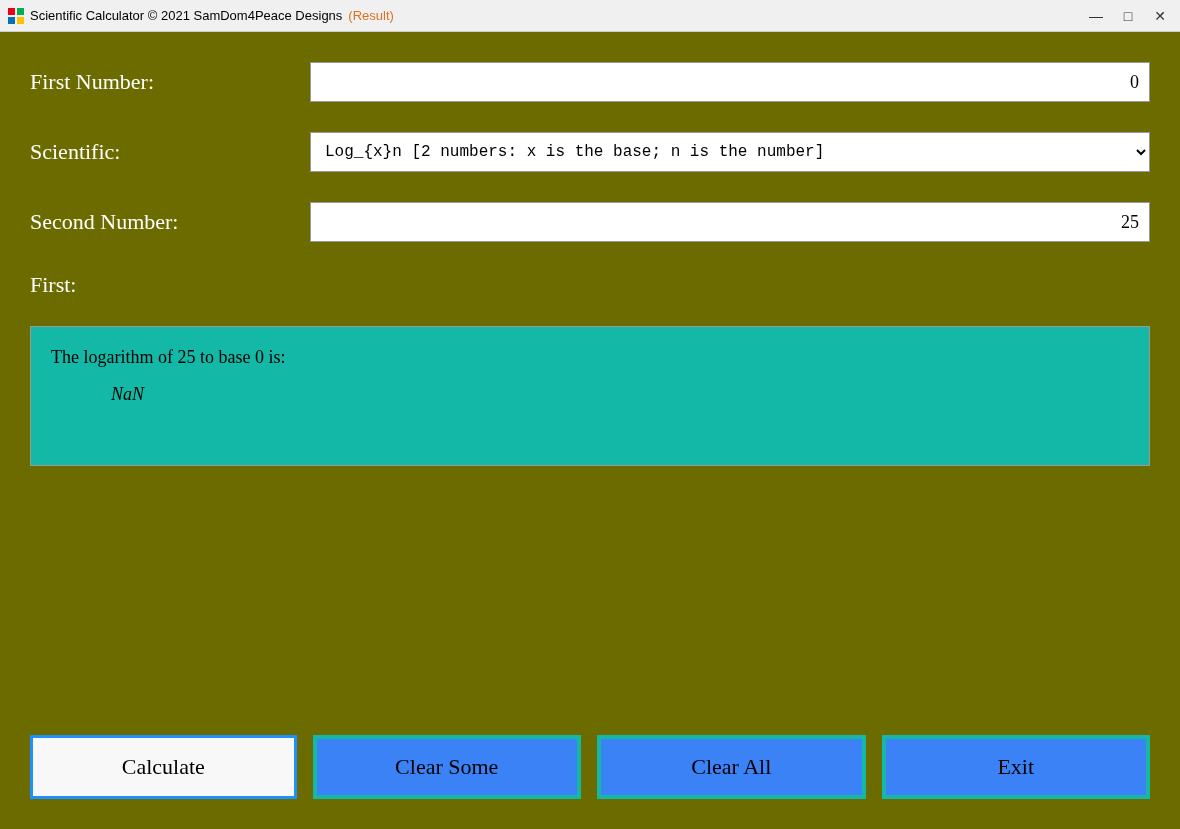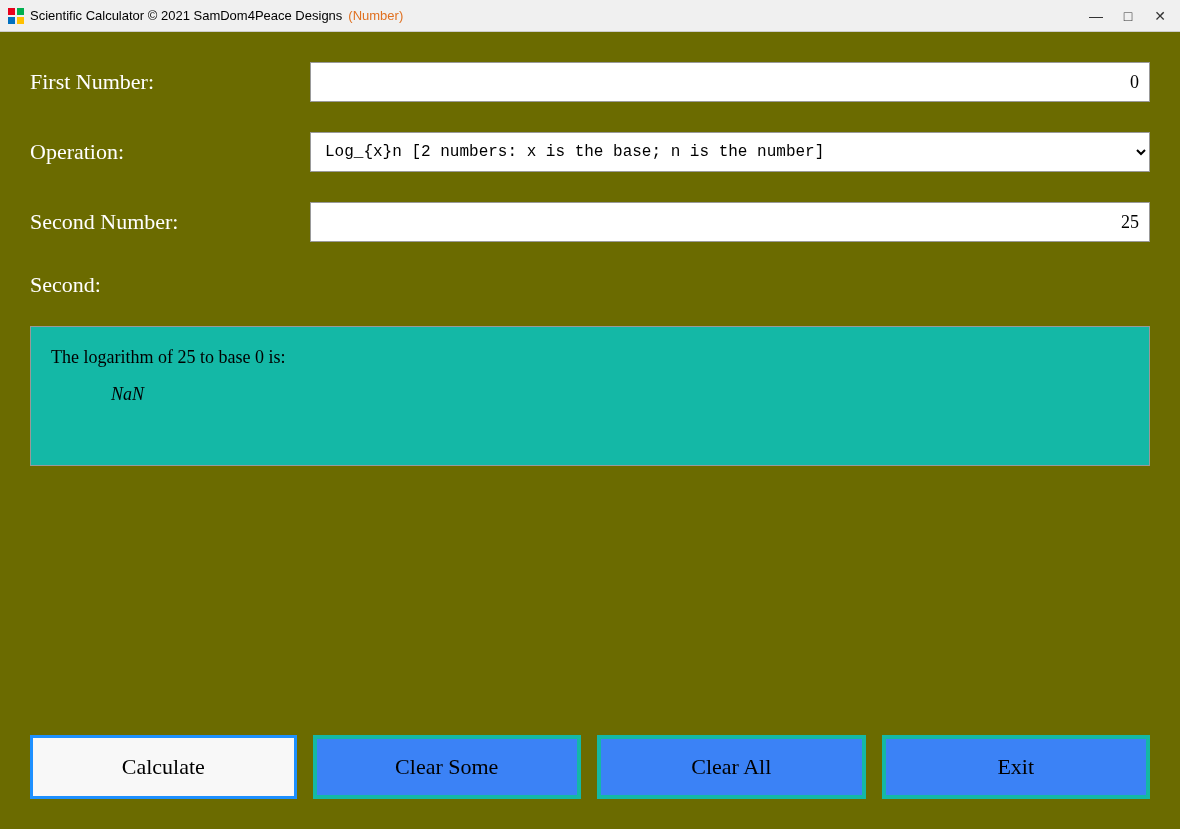--- a/index.html
+++ b/index.html
@@ -179,59 +179,59 @@
   <div class="title-bar-left">
     <div class="title-bar-icon">
       <svg viewBox="0 0 16 16" xmlns="http://www.w3.org/2000/svg">
         <rect x="0" y="0" width="7" height="7" fill="#e8001c"></rect>
         <rect x="9" y="0" width="7" height="7" fill="#00b050"></rect>
         <rect x="0" y="9" width="7" height="7" fill="#0070c0"></rect>
         <rect x="9" y="9" width="7" height="7" fill="#ffc000"></rect>
       </svg>
     </div>
     <span>Scientific Calculator © 2021 SamDom4Peace Designs </span>
-      <span class="title-sample">(Number)</span>
+      <span class="title-sample">(Result)</span>
   </div>
   <div class="title-bar-controls">
     <button class="title-bar-btn">—</button>
     <button class="title-bar-btn">□</button>
     <button class="title-bar-btn close">✕</button>
   </div>
 </div>
 
 <div class="app-body">
 
   <div class="field-row">
     <label class="field-label">First Number:</label>
     <input class="field-input" type="text" value="0" style="">
   </div>
 
   <div class="field-row">
-    <label class="field-label">Operation:</label>
+    <label class="field-label">Scientific:</label>
     <select class="field-select">
       <option>Log_{x}n [2 numbers: x is the base; n is the number]</option>
       <option>Add</option>
       <option>Subtract</option>
       <option>Multiply</option>
       <option>Divide</option>
       <option>Power</option>
       <option>Square Root</option>
       <option>Sin</option>
       <option>Cos</option>
       <option>Tan</option>
     </select>
   </div>
 
   <div class="field-row">
     <label class="field-label">Second Number:</label>
     <input class="field-input" type="text" value="25" style="">
   </div>
 
   <div class="result-section">
-    <div class="result-label">Second:</div>
+    <div class="result-label">First:</div>
     <div class="result-box">
       <div>The logarithm of 25 to base 0 is:</div>
       <div class="result-value">NaN</div>
     </div>
   </div>
 
   <div class="button-row">
     <button class="calc-btn calculate">Calculate</button>
     <button class="calc-btn">Clear Some</button>
     <button class="calc-btn">Clear All</button>

